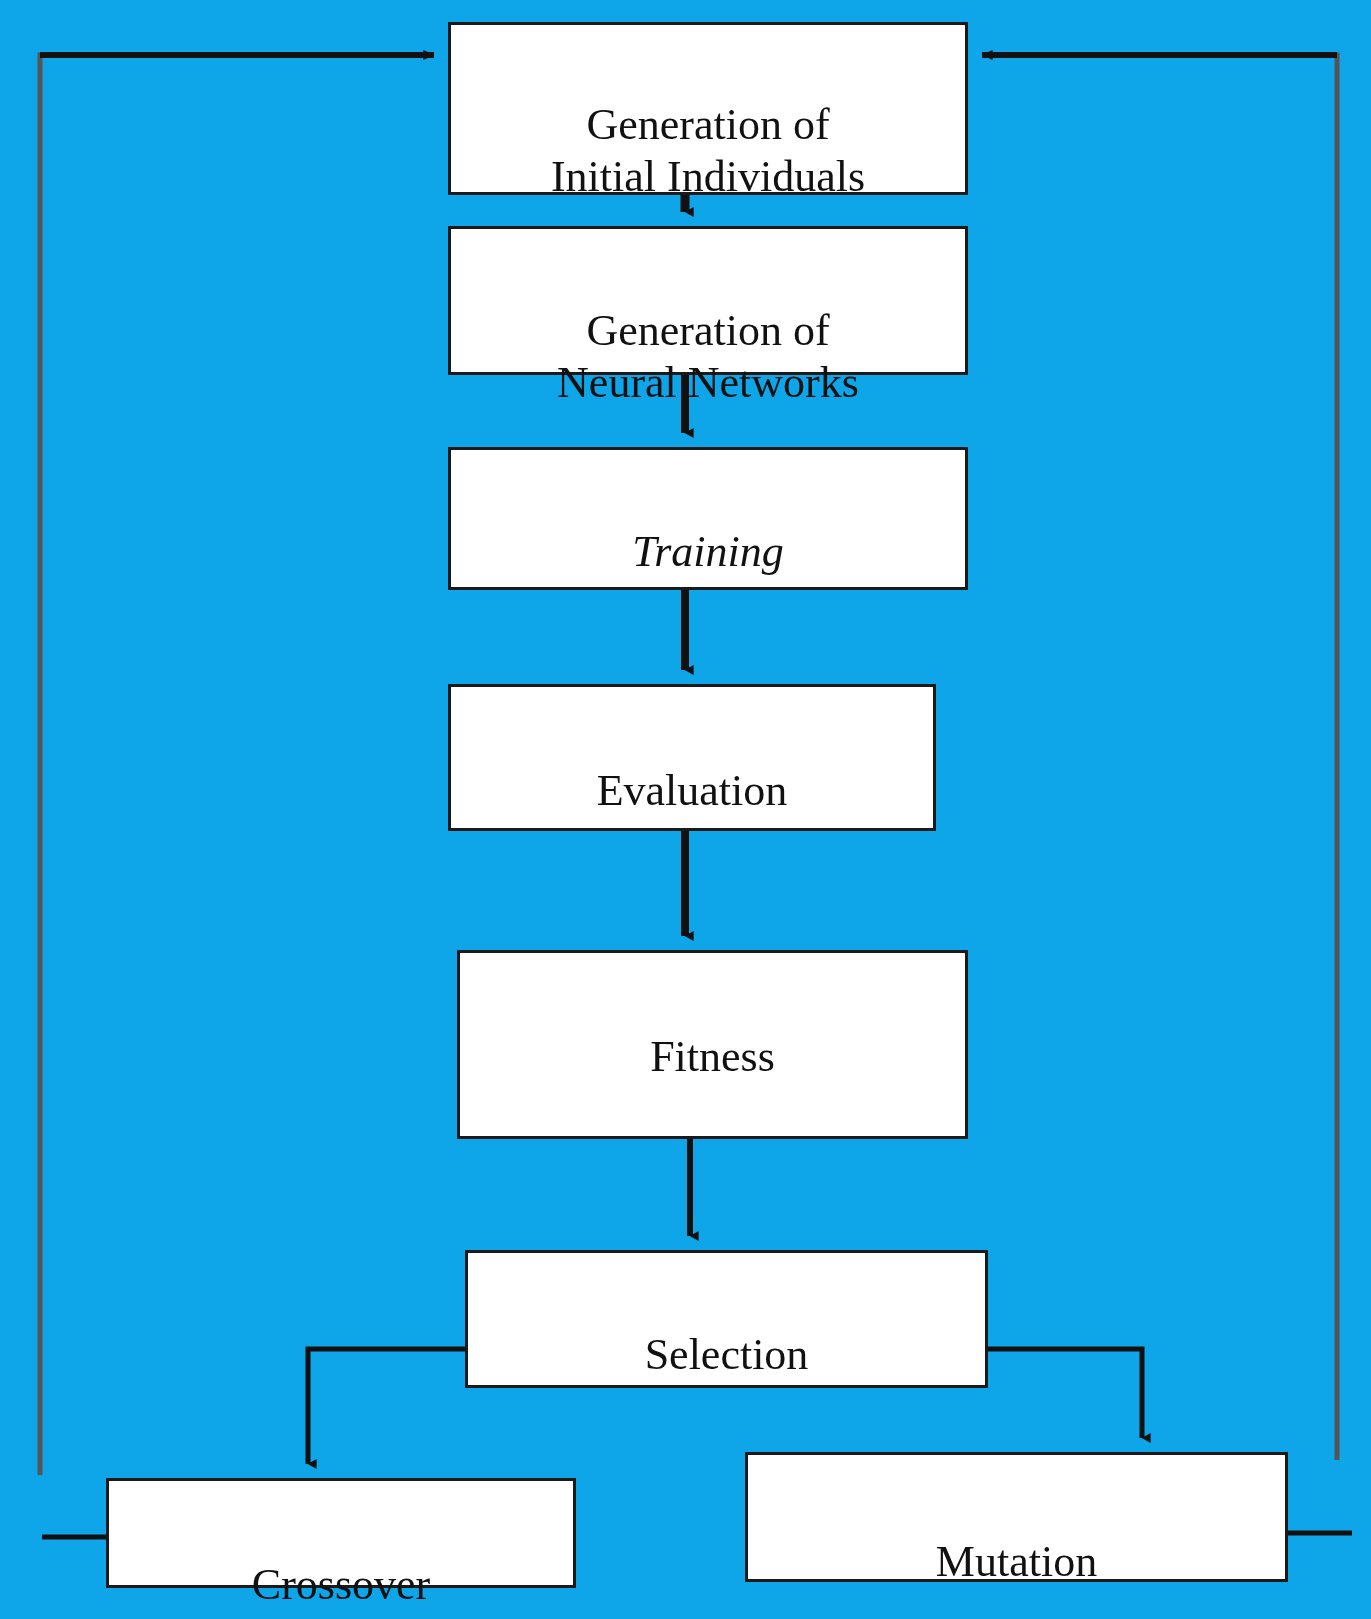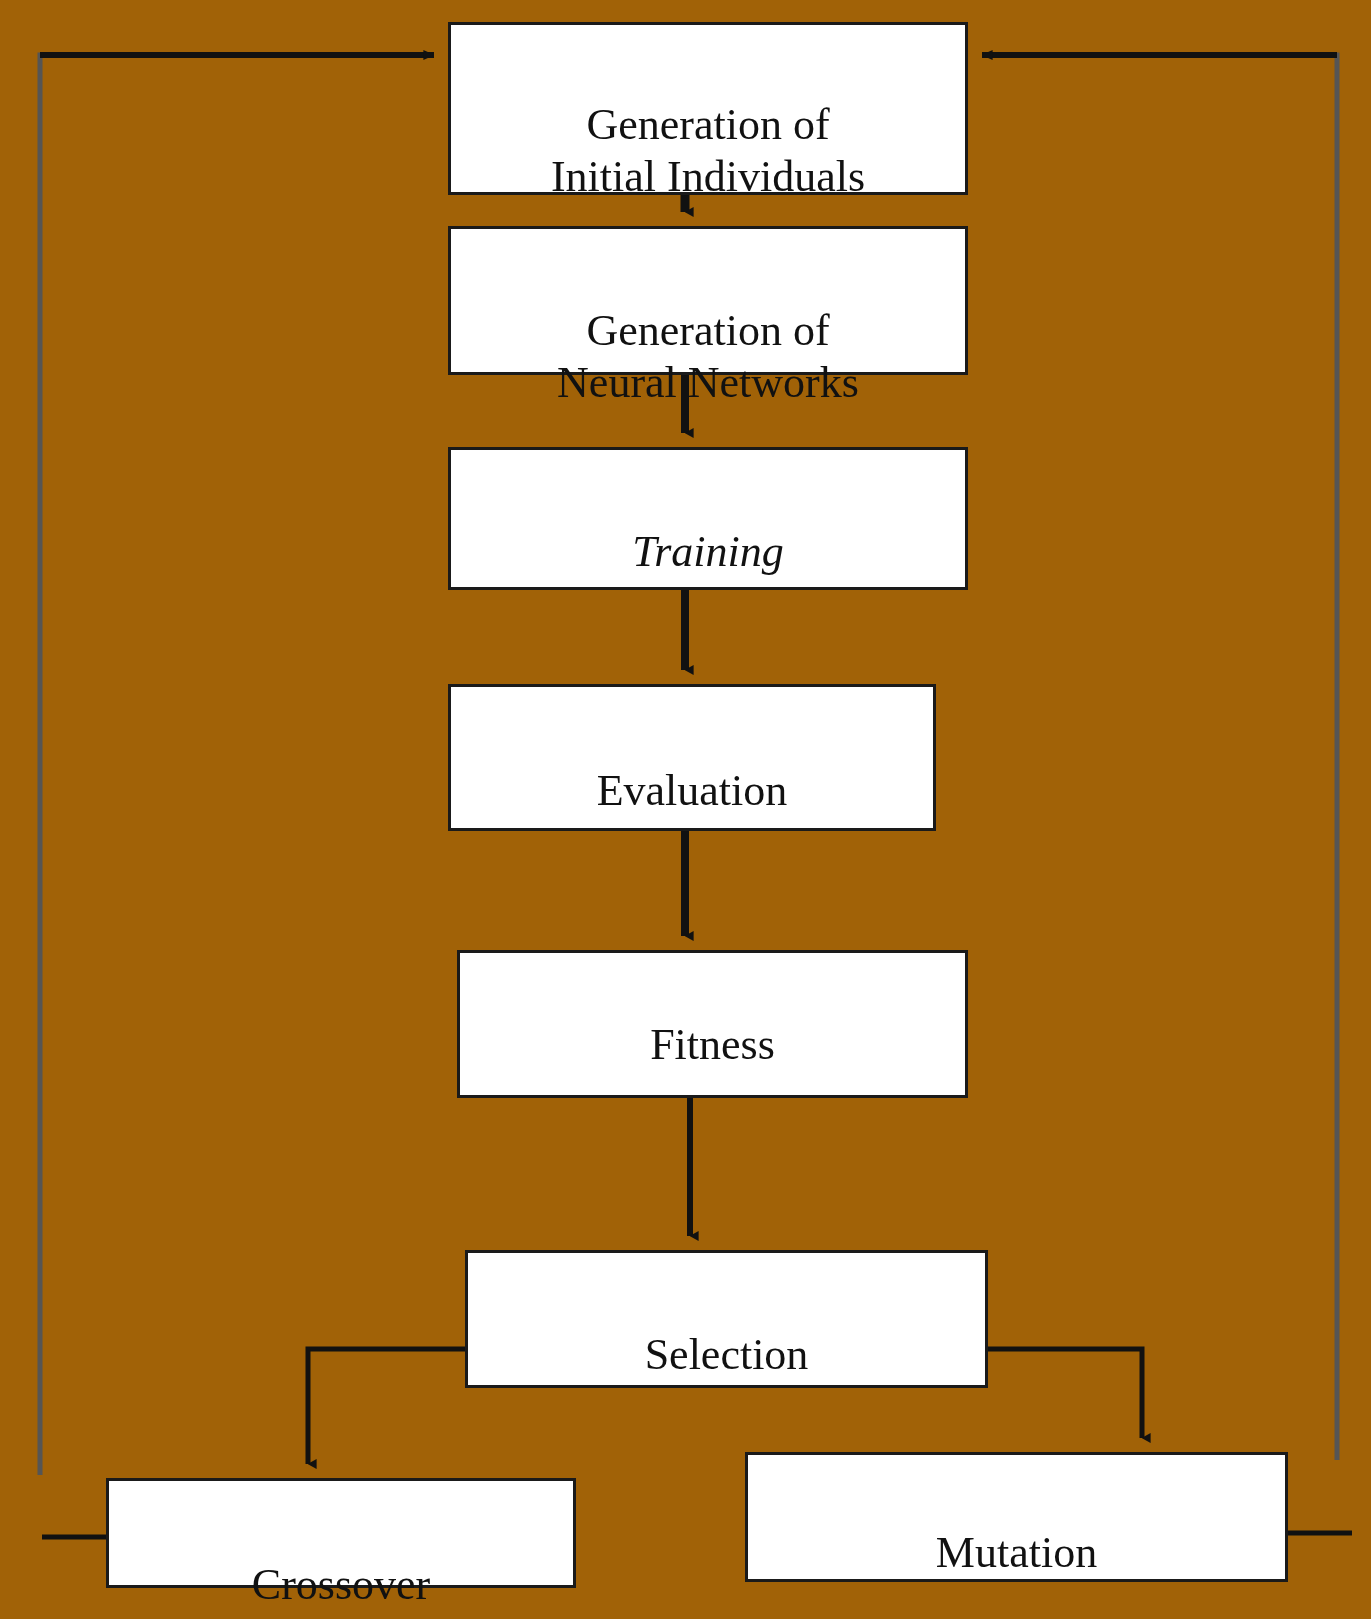--- a/index.html
+++ b/index.html
@@ -4,21 +4,21 @@
 <style>
   html, body {
     margin: 0;
     padding: 0;
     background: #ffffff;
   }
   #canvas {
     position: relative;
     width: 1371px;
     height: 1619px;
-    background: #a16207;
+    background: #0ea5e9;
     font-family: "Liberation Serif", "DejaVu Serif", serif;
     overflow: hidden;
   }
   #flow-svg {
     position: absolute;
     left: 0;
     top: 0;
     width: 1371px;
     height: 1619px;
   }
@@ -36,24 +36,24 @@
   }
   .node .node-label {
     display: block;
     width: 100%;
   }
   
   #node-initial      { left: 448px; top: 22px;   width: 520px; height: 173px; padding-top: 22px; }
   #node-neuralnets   { left: 448px; top: 226px;  width: 520px; height: 149px; padding-top: 24px; }
   #node-training     { left: 448px; top: 447px;  width: 520px; height: 143px; padding-top: 24px; font-style: italic; }
   #node-evaluation   { left: 448px; top: 684px;  width: 488px; height: 147px; padding-top: 26px; }
-  #node-fitness      { left: 457px; top: 950px;  width: 511px; height: 148px; padding-top: 14px; }
+  #node-fitness      { left: 457px; top: 950px;  width: 511px; height: 189px; padding-top: 26px; }
   #node-selection    { left: 465px; top: 1250px; width: 523px; height: 138px; padding-top: 24px; }
   #node-crossover    { left: 106px; top: 1478px; width: 470px; height: 110px; padding-top: 26px; }
-  #node-mutation     { left: 745px; top: 1452px; width: 543px; height: 130px; padding-top: 20px; }
+  #node-mutation     { left: 745px; top: 1452px; width: 543px; height: 130px; padding-top: 29px; }
 </style>
 </head>
 <body>
 
 <div id="canvas">
 
   <svg id="flow-svg" viewBox="0 0 1371 1619" xmlns="http://www.w3.org/2000/svg">
     <defs>
       <marker id="ah-down" markerWidth="10" markerHeight="9" refX="5" refY="8.6" orient="auto" markerUnits="userSpaceOnUse">
         <path d="M0,0 L10,0 L5,9 Z" fill="#111111"></path>

